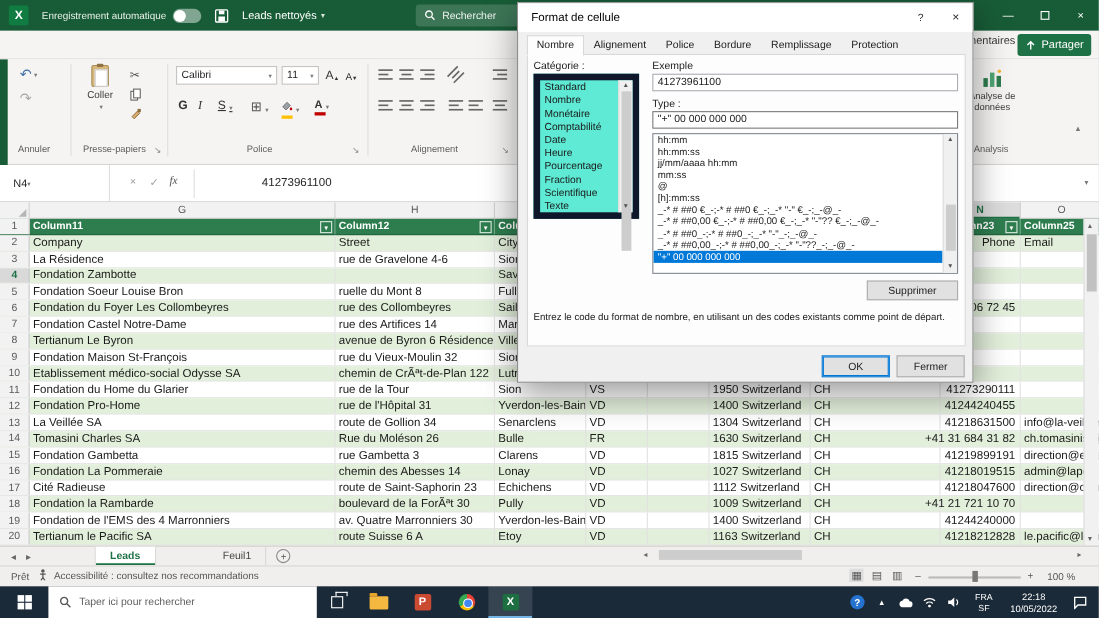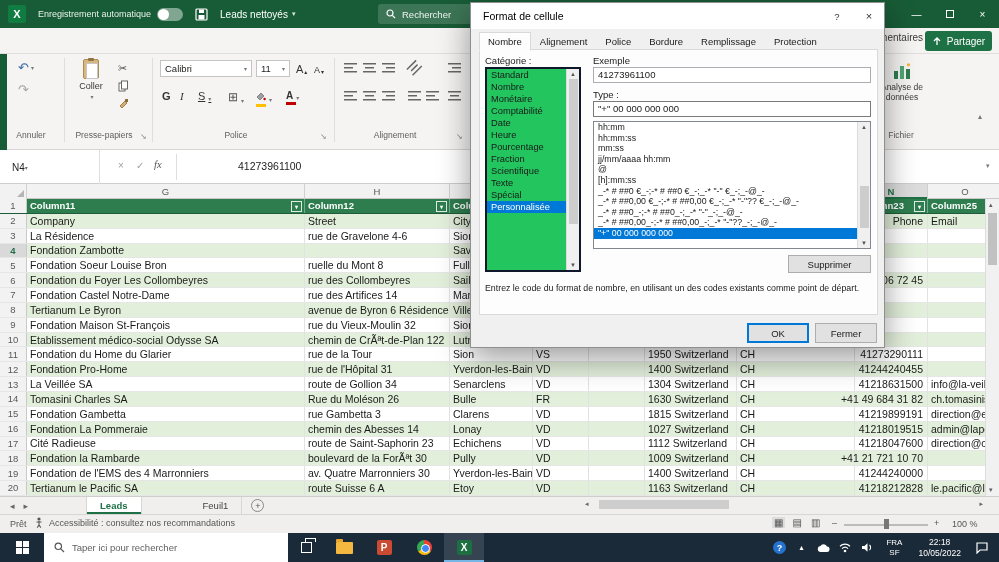--- a/index.html
+++ b/index.html
@@ -170,21 +170,21 @@
   .dhelp{position:absolute;left:352px;top:0;width:28px;height:26px;display:flex;align-items:center;justify-content:center;color:#333;}
   .dclose{position:absolute;left:383px;top:0;width:30px;height:26px;display:flex;align-items:center;justify-content:center;font-size:11px;color:#333;}
   .dtabs{position:absolute;left:8px;top:29px;display:flex;}
   .dtab{padding:3px 8px;font-size:9.5px;border:1px solid transparent;color:#1a1a1a;}
   .dtab.active{background:#fdfdfd;border:1px solid #d9d9d9;border-bottom-color:#fdfdfd;position:relative;z-index:2;}
   .dpage{position:absolute;left:8px;top:46px;width:399px;height:266px;background:#fdfdfd;border:1px solid #d9d9d9;}
   .lab{position:absolute;z-index:2;}
   .lab.cat{left:14px;top:52px;}
   .lab.ex{left:122px;top:52px;}
   .lab.ty{left:122px;top:86px;}
-  .catwrap{position:absolute;left:14px;top:64px;width:96px;height:205px;background:#22c55e;border:2px solid #0f172a;z-index:2;}
+  .catwrap{position:absolute;left:14px;top:64px;width:96px;height:132px;background:#5eead4;border:6px solid #0f172a;z-index:2;}
   .catlist{position:absolute;left:0;top:0;right:13px;bottom:0;overflow:hidden;}
   .litem{height:12px;line-height:12px;padding-left:4px;font-size:9.3px;white-space:nowrap;}
   .litem.selected{background:var(--selection,#0078d7);color:#fff;}
   .scol{position:absolute;right:0;top:0;bottom:0;width:13px;background:#f0f0f0;border-left:1px solid #dcdcdc;}
   .scol .sa{position:absolute;left:3px;font-size:6px;color:#555;}
   .scol .sa.t{top:2px;} .scol .sa.b{bottom:2px;}
   .scol .thumb{position:absolute;left:2px;width:9px;background:#cdcdcd;}
   .exbox{position:absolute;left:122px;top:64px;width:278px;height:16px;background:#fff;border:1px solid #abadb3;
     line-height:14px;padding-left:4px;z-index:2;}
   .tyinput{position:absolute;left:122px;top:98px;width:278px;height:16px;background:#fff;border:1px solid #7a7a7a;
@@ -339,21 +339,21 @@
 
     <div class="anabtn">
       <svg width="20" height="18" viewBox="0 0 20 18">
         <rect x="2" y="9" width="4" height="8" fill="#2e7d4f"></rect>
           <rect x="8" y="4" width="4" height="13" fill="#4ea572"></rect>
         <rect x="14" y="7" width="4" height="10" fill="#2e7d4f"></rect>
           <circle cx="16.5" cy="2.8" r="1.6" fill="#f2b632"></circle>
       </svg>
       <span class="analbl">Analyse de données</span>
     </div>
-    <div class="glabel" style="left:870px;width:62px">Fichier</div>
+    <div class="glabel" style="left:870px;width:62px">Analysis</div>
     <span class="ribchev">▴</span>
   </div>
 
   <div class="fbar">
     <div class="namebox">
       <span>N4</span>
       <span class="nb-arrow">▾</span>
     </div>
     <span class="fb-x">×</span>
     <span class="fb-ok">✓</span>
@@ -574,21 +574,21 @@
       <div class="grow band">
         <div class="gut">14</div>
         <div class="cell c0" style="width: 278px;">Tomasini Charles SA</div>
         <div class="cell c1" style="width: 145px;">Rue du Moléson 26</div>
         <div class="cell c2" style="width: 83px;">Bulle</div>
         <div class="cell c3" style="width: 56px;">FR</div>
         <div class="cell c4" style="width: 56px;"></div>
         <div class="cell c5" style="width: 92px;">1630 Switzerland</div>
         <div class="cell c6" style="width: 118px;">CH</div>
         <div class="cell c7" style="width: 73px;">
-          <span class="ph">+41 49 684 31 82</span>
+          <span class="ph">+41 31 684 31 82</span>
         </div>
         <div class="cell c8" style="width: 75px;">ch.tomasinisa@</div>
       </div>
       <div class="grow">
         <div class="gut">15</div>
         <div class="cell c0" style="width: 278px;">Fondation Gambetta</div>
         <div class="cell c1" style="width: 145px;">rue Gambetta 3</div>
         <div class="cell c2" style="width: 83px;">Clarens</div>
         <div class="cell c3" style="width: 56px;">VD</div>
         <div class="cell c4" style="width: 56px;"></div>
@@ -827,22 +827,22 @@
     <span class="lab ex">Exemple</span>
     <div class="exbox">41273961100</div>
 
     <span class="lab ty">Type :</span>
     <div class="tyinput">"+" 00 000 000 000</div>
 
     <div class="fmtwrap">
       <div class="fmtlist">
           <div class="fitem">hh:mm</div>
           <div class="fitem">hh:mm:ss</div>
+          <div class="fitem">jj/mm/aaaa hh:mm</div>
           <div class="fitem">mm:ss</div>
-          <div class="fitem">jj/mm/aaaa hh:mm</div>
           <div class="fitem">@</div>
           <div class="fitem">[h]:mm:ss</div>
           <div class="fitem">_-* # ##0 €_-;-* # ##0 €_-;_-* "-" €_-;_-@_-</div>
           <div class="fitem">_-* # ##0,00 €_-;-* # ##0,00 €_-;_-* "-"?? €_-;_-@_-</div>
           <div class="fitem">_-* # ##0_-;-* # ##0_-;_-* "-"_-;_-@_-</div>
           <div class="fitem">_-* # ##0,00_-;-* # ##0,00_-;_-* "-"??_-;_-@_-</div>
           <div class="fitem selected">"+" 00 000 000 000</div>
         </div>
       <div class="scol">
         <span class="sa t">▲</span>

